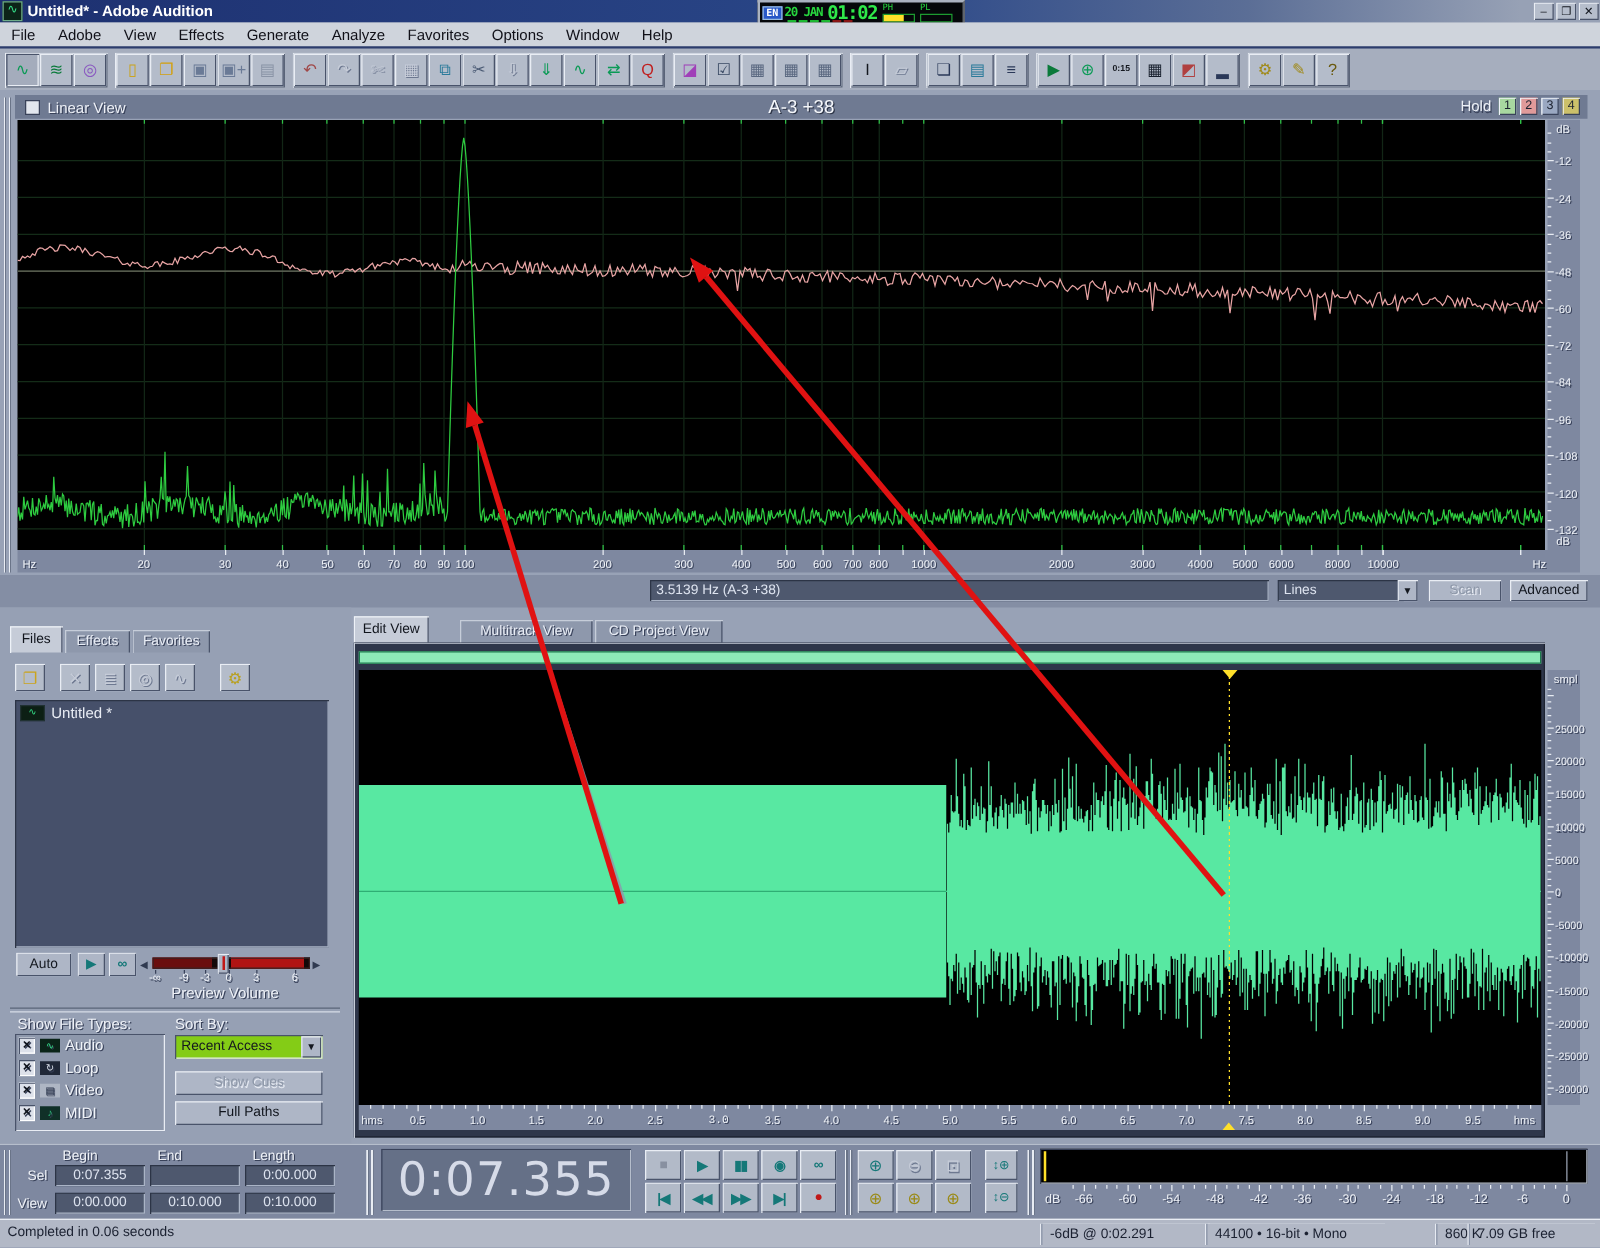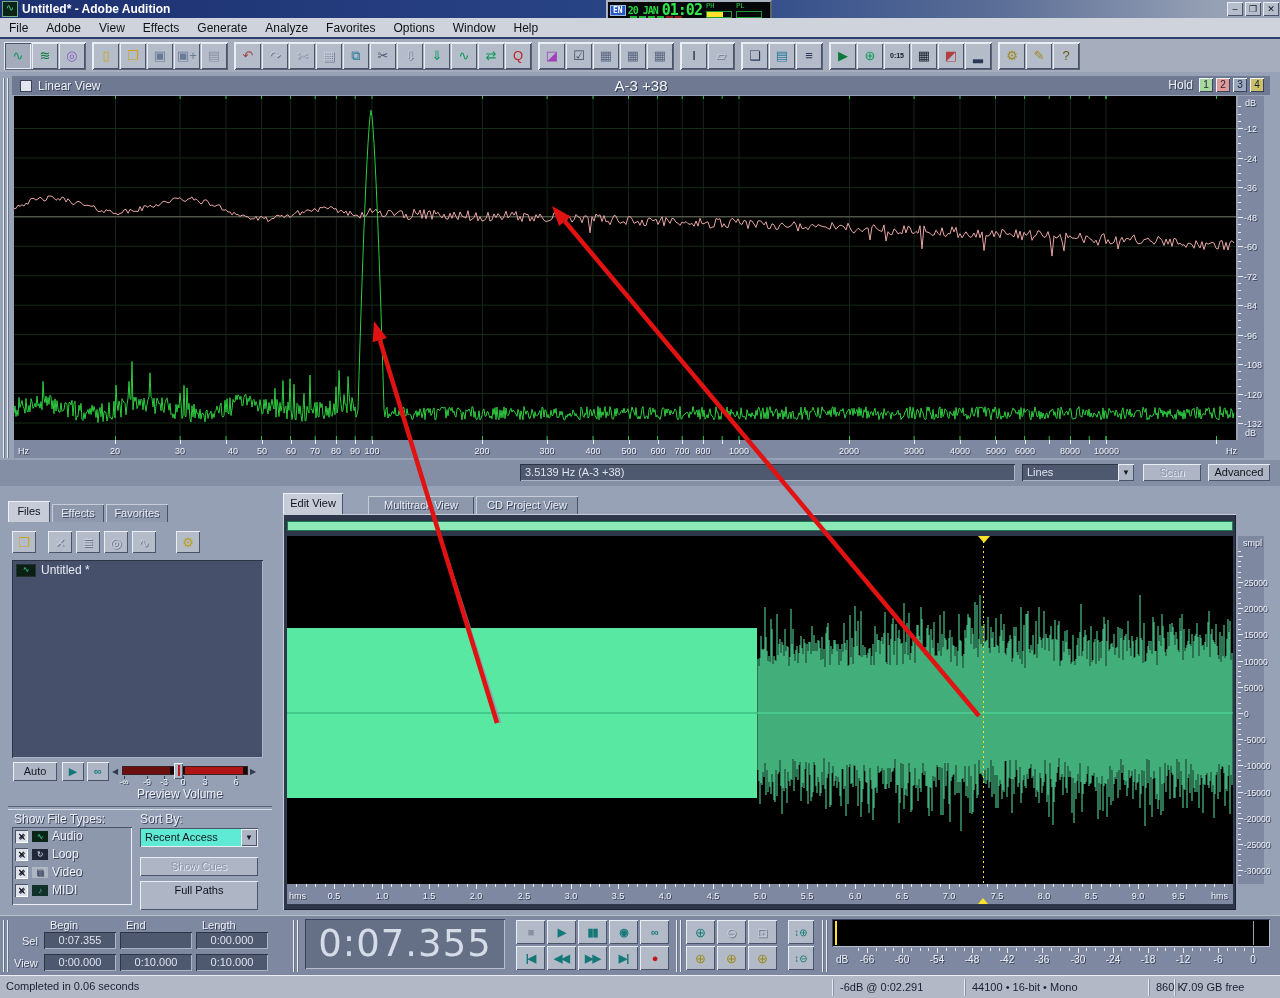--- a/index.html
+++ b/index.html
@@ -472,21 +472,21 @@
     <div class="tickv" style="left: 1011px; top: 0px; width: 1px; height: 4px;"></div>
     <div class="tickv" style="left: 1035px; top: 0px; width: 1px; height: 4px;"></div>
     <div class="tickv" style="left: 1056px; top: 0px; width: 1px; height: 4px;"></div>
     <div class="tickv" style="left: 1075px; top: 0px; width: 1px; height: 4px;"></div>
     <div class="tickv" style="left: 1092px; top: 0px; width: 1px; height: 4px;"></div>
     <div class="tickv" style="left: 1202px; top: 0px; width: 1px; height: 4px;"></div>
     <div class="tickv" style="left: 1092px; top: 0px; width: 1px; height: 4px;"></div>
     <div class="tickv" style="left: 1202px; top: 0px; width: 1px; height: 4px;"></div>
     <div class="axlab" style="left: 89px; top: 6px; width: 24px; text-align: center;">20</div>
     <div class="axlab" style="left: 154px; top: 6px; width: 24px; text-align: center;">30</div>
-    <div class="axlab" style="left: 200px; top: 6px; width: 24px; text-align: right;">40</div>
+    <div class="axlab" style="left: 200px; top: 6px; width: 24px; text-align: center;">40</div>
     <div class="axlab" style="left: 236px; top: 6px; width: 24px; text-align: center;">50</div>
     <div class="axlab" style="left: 265px; top: 6px; width: 24px; text-align: center;">60</div>
     <div class="axlab" style="left: 289px; top: 6px; width: 24px; text-align: center;">70</div>
     <div class="axlab" style="left: 310px; top: 6px; width: 24px; text-align: center;">80</div>
     <div class="axlab" style="left: 329px; top: 6px; width: 24px; text-align: center;">90</div>
     <div class="axlab" style="left: 346px; top: 6px; width: 24px; text-align: center;">100</div>
     <div class="axlab" style="left: 456px; top: 6px; width: 24px; text-align: center;">200</div>
     <div class="axlab" style="left: 521px; top: 6px; width: 24px; text-align: center;">300</div>
     <div class="axlab" style="left: 567px; top: 6px; width: 24px; text-align: center;">400</div>
     <div class="axlab" style="left: 603px; top: 6px; width: 24px; text-align: center;">500</div>
@@ -592,26 +592,26 @@
         <div class="fticon" style="background: rgb(174, 182, 196); color: rgb(48, 58, 80);">▤</div>
         <div>Video</div>
       </div>
       <div class="ftrow">
         <div class="ckbox">×</div>
         <div class="fticon" style="background: rgb(16, 48, 40); color: rgb(48, 192, 128);">♪</div>
         <div>MIDI</div>
       </div>
     </div>
 
-  <div class="abs" style="left:140px;top:342px;width:118px;height:19px;background:#5eead4;box-shadow:inset 1px 1px 0 #49536a,inset -1px -1px 0 #e9edf4">
+  <div class="abs" style="left:140px;top:342px;width:118px;height:19px;background:#84cc16;box-shadow:inset 1px 1px 0 #49536a,inset -1px -1px 0 #e9edf4">
     <span style="position:absolute;left:5px;top:3px;font-size:11px">Recent Access</span>
     <div class="pbtn" style="position:absolute;right:1px;top:1px;width:16px;height:17px;line-height:17px;font-size:8px">▼</div>
   </div>
   <div class="abs pbtn disab" style="left:140px;top:371px;width:118px;height:19px;line-height:19px">Show Cues</div>
-  <div class="abs pbtn" style="left:140px;top:395px;width:118px;height:29px;line-height:19px;color:#10141c">Full Paths</div>
+  <div class="abs pbtn" style="left:140px;top:395px;width:118px;height:19px;line-height:19px;color:#10141c">Full Paths</div>
 </div>
 
 <div id="edit-tabs">
     <div class="etab tab-act" style="position: absolute; left: 283px; top: 493px; width: 60px; height: 21px; line-height: 21px;">Edit View</div>
     <div class="etab tab-in" style="position: absolute; left: 368px; top: 496px; width: 106px; height: 18px; line-height: 18px;">Multitrack View</div>
     <div class="etab tab-in" style="position: absolute; left: 476px; top: 496px; width: 102px; height: 18px; line-height: 18px;">CD Project View</div>
   </div>
 <div class="abs" style="left:283px;top:514px;width:953px;height:396px;background:#2e364a;box-shadow:inset 1px 1px 0 #c6cdd9,inset -1px -1px 0 #1c2230"></div>
 <div class="abs" style="left:287px;top:521px;width:946px;height:10px;background:#8deab8;box-shadow:inset 0 0 0 1px #1c7a4c"></div>
 <div class="abs" id="wave-area"><svg width="946" height="348">
@@ -720,21 +720,21 @@
     <div class="tickv" style="left: 899px; top: 0px; width: 1px; height: 5px;"></div>
     <div class="tickv" style="left: 908px; top: 0px; width: 1px; height: 3px;"></div>
     <div class="tickv" style="left: 918px; top: 0px; width: 1px; height: 3px;"></div>
     <div class="tickv" style="left: 927px; top: 0px; width: 1px; height: 3px;"></div>
     <div class="tickv" style="left: 937px; top: 0px; width: 1px; height: 3px;"></div>
     <div class="axlab" style="left: 35px; top: 7px; width: 24px; text-align: center;">0.5</div>
     <div class="axlab" style="left: 83px; top: 7px; width: 24px; text-align: center;">1.0</div>
     <div class="axlab" style="left: 130px; top: 7px; width: 24px; text-align: center;">1.5</div>
     <div class="axlab" style="left: 177px; top: 7px; width: 24px; text-align: center;">2.0</div>
     <div class="axlab" style="left: 225px; top: 7px; width: 24px; text-align: center;">2.5</div>
-    <div class="axlab" style="left: 272px; top: 7px; width: 24px; text-align: center;">3.0</div>
+    <div class="axlab" style="left: 272px; top: 7px; width: 24px; text-align: right; font-family: Liberation Mono, monospace;">3.0</div>
     <div class="axlab" style="left: 319px; top: 7px; width: 24px; text-align: center;">3.5</div>
     <div class="axlab" style="left: 366px; top: 7px; width: 24px; text-align: center;">4.0</div>
     <div class="axlab" style="left: 414px; top: 7px; width: 24px; text-align: center;">4.5</div>
     <div class="axlab" style="left: 461px; top: 7px; width: 24px; text-align: center;">5.0</div>
     <div class="axlab" style="left: 508px; top: 7px; width: 24px; text-align: center;">5.5</div>
     <div class="axlab" style="left: 556px; top: 7px; width: 24px; text-align: center;">6.0</div>
     <div class="axlab" style="left: 603px; top: 7px; width: 24px; text-align: center;">6.5</div>
     <div class="axlab" style="left: 650px; top: 7px; width: 24px; text-align: center;">7.0</div>
     <div class="axlab" style="left: 698px; top: 7px; width: 24px; text-align: center;">7.5</div>
     <div class="axlab" style="left: 745px; top: 7px; width: 24px; text-align: center;">8.0</div>

